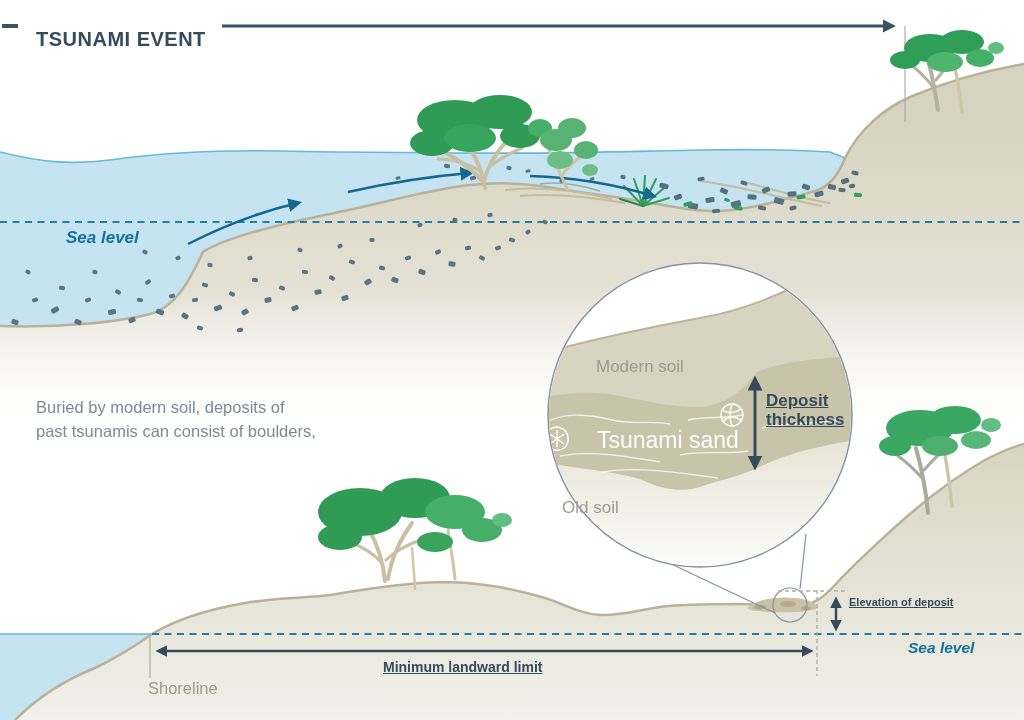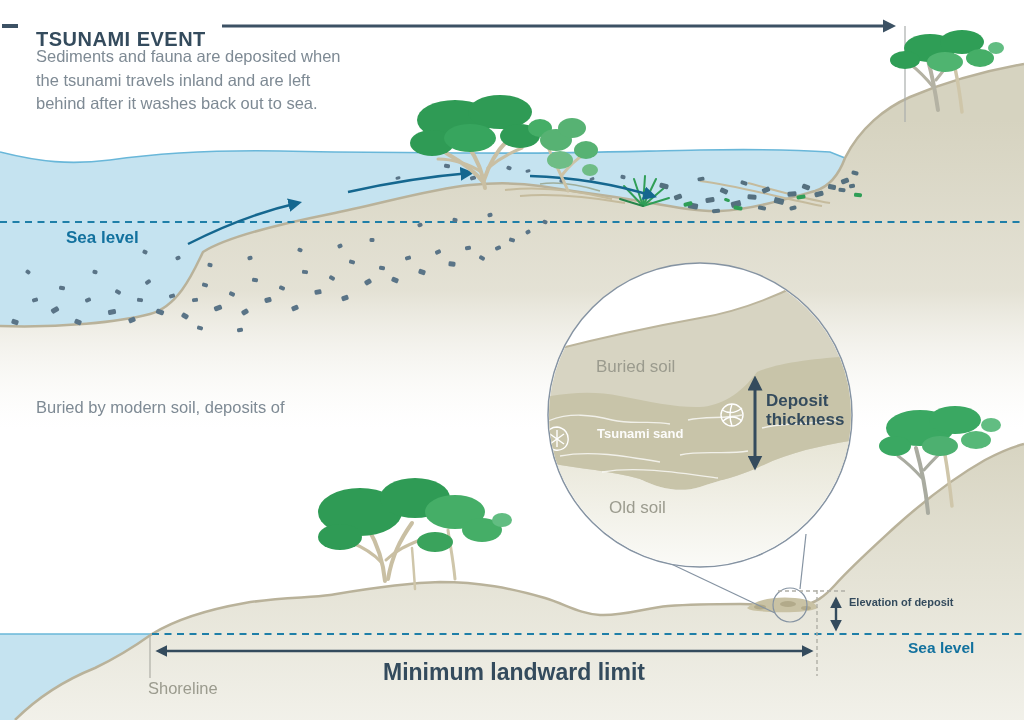--- a/index.html
+++ b/index.html
@@ -4,35 +4,35 @@
 <style>
   html,body{margin:0;padding:0;background:#ffffff;}
   #stage{
     position:relative;width:1024px;height:720px;overflow:hidden;background:#ffffff;
     font-family:"Liberation Sans","DejaVu Sans",sans-serif;
   }
   #art{position:absolute;left:0;top:0;}
   .lbl{position:absolute;white-space:nowrap;line-height:1.15;}
   .sec-title{font-size:20px;font-weight:bold;letter-spacing:0.5px;color:var(--navy);}
   .body-copy{position:absolute;font-size:16.5px;line-height:23.5px;color:var(--grey-text);}
-  .sea-label{font-weight:bold;color:var(--teal);}
+  .sea-label{font-weight:bold;color:var(--teal);font-style:italic;}
   .warm-label{color:var(--warm-grey);font-size:16.5px;}
-  .navy-bold{font-weight:bold;color:var(--navy);}
+  .navy-bold{font-weight:bold;color:var(--navy);text-decoration:underline;}
   .title-1{left:36px;top:28px;}
   .para-1{left:36px;top:45px;}
   .sea-1{left:66px;top:228px;font-size:17px;}
   .title-2{left:35px;top:380px;}
   .para-2{left:36px;top:396px;}
   .modern-soil{left:596px;top:357px;font-size:17px;}
-  .tsunami-sand{left:597px;top:427px;font-size:13px;color:rgba(255,255,255,0.95);font-weight:bold;}
-  .old-soil{left:609px;top:498px;font-size:17px;}
+  .tsunami-sand{left:597px;top:427px;font-size:23px;color:rgba(255,255,255,0.95);}
+  .old-soil{left:562px;top:498px;font-size:17px;}
   .deposit-thickness{left:766px;top:391px;font-size:17px;line-height:19px;white-space:normal;width:88px;}
   .elevation{left:849px;top:596px;font-size:11px;}
   .sea-2{left:908px;top:639px;font-size:15.5px;}
-  .min-landward{left:383px;top:659px;font-size:23px;}
+  .min-landward{left:383px;top:659px;font-size:14px;}
   .shoreline{left:116px;top:679px;margin-left:32px;}
 </style>
 </head>
 <body>
 
 <div id="stage">
 
 <svg id="art" width="1024" height="720" viewBox="0 0 1024 720">
   <defs>
     <linearGradient id="gradTopLand" x1="0" y1="120" x2="0" y2="430" gradientUnits="userSpaceOnUse">
@@ -360,32 +360,28 @@
         <path d="M732,404 Q728,415 732,426"></path>
             <path d="M722,410 Q732,416 742,408"></path>
             <path d="M723,421 Q732,413 742,421"></path>
       </g>
     </g>
     <path d="M755,380 V466" stroke="#344b5d" stroke-width="3" fill="none" marker-start="url(#ah-navy)" marker-end="url(#ah-navy)"></path>
   </g>
 </svg>
 
   <div class="lbl sec-title title-1">TSUNAMI EVENT</div>
-  <div class="body-copy para-1">
-    <div>Sediments and fauna are deposited when</div>
-    <div>the tsunami travels inland and are left</div>
-    <div>behind after it washes back out to sea.</div>
-  </div>
   <div class="lbl sea-label sea-1">Sea level</div>
 
   <div class="body-copy para-2">
     <div>Buried by modern soil, deposits of</div>
+    <div>past tsunamis can consist of boulders,</div>
   </div>
 
-  <div class="lbl warm-label modern-soil">Buried soil</div>
+  <div class="lbl warm-label modern-soil">Modern soil</div>
   <div class="lbl tsunami-sand">Tsunami sand</div>
   <div class="lbl warm-label old-soil">Old soil</div>
   <div class="lbl navy-bold deposit-thickness">Deposit thickness</div>
 
   <div class="lbl navy-bold elevation">Elevation of deposit</div>
   <div class="lbl sea-label sea-2">Sea level</div>
   <div class="lbl navy-bold min-landward">Minimum landward limit</div>
   <div class="lbl warm-label shoreline">Shoreline</div>
 
 </div>

